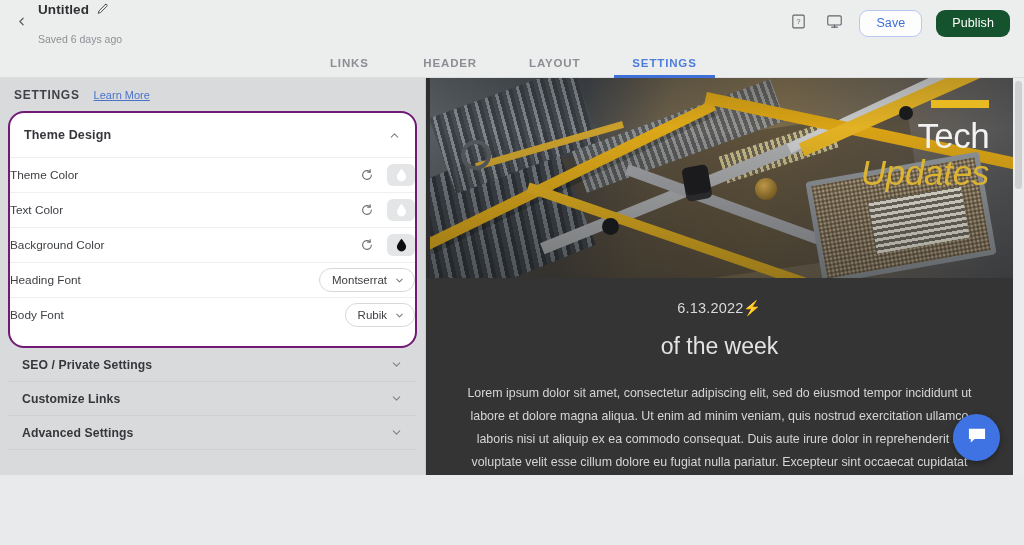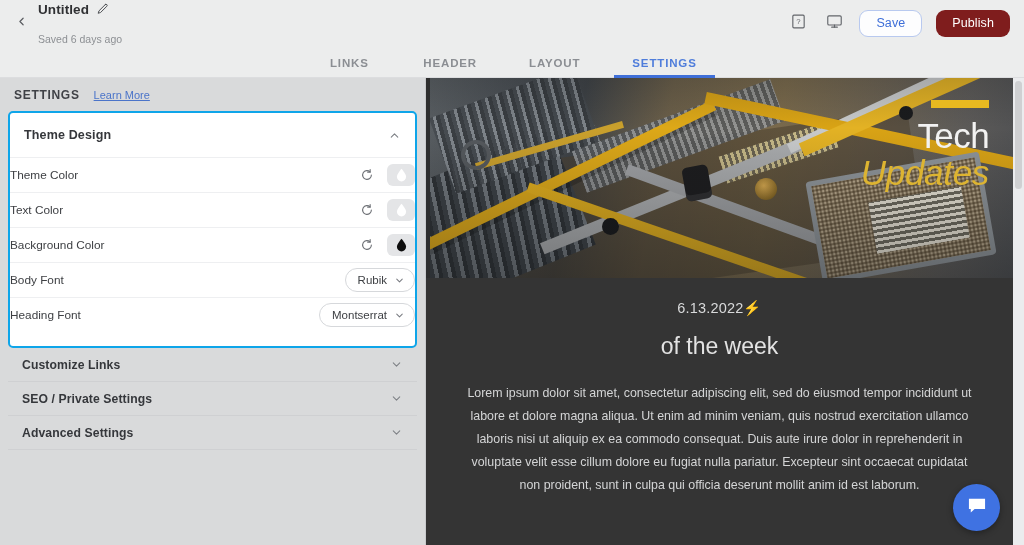--- a/index.html
+++ b/index.html
@@ -4,21 +4,21 @@
 <style>
   * { box-sizing: border-box; margin: 0; padding: 0; }
   html, body {
     width: 1024px; height: 545px;
     background: #e9eaeb;
     font-family: "Liberation Sans", sans-serif;
     overflow: hidden;
   }
   #app {
     position: relative;
-    width: 1024px; height: 545px;
+    width: 1024px; height: 475px;
     background: #e8e9ea;
     display: flex; flex-direction: column;
   }
 
   
   .topbar {
     height: 46px;
     background: #eceded;
     display: flex; align-items: center;
     padding: 0 14px 0 8px;
@@ -53,21 +53,21 @@
   .btn {
     height: 27px; border-radius: 9px;
     font-size: 12.5px; display: flex; align-items: center; justify-content: center;
     cursor: pointer; padding: 0 16px; letter-spacing: .1px;
   }
   .btn-save {
     border: 1px solid #b8c9ef; color: #3f6fd8; background: #fdfdfe;
     min-width: 57px;
   }
   .btn-publish {
-    background: #7f1d1d; color: #fff; min-width: 72px; font-weight: normal;
+    background: #14532d; color: #fff; min-width: 72px; font-weight: normal;
   }
 
   
   .tabbar {
     height: 32px; flex: 0 0 32px;
     background: #eceded;
     display: flex; align-items: flex-end; justify-content: center;
     gap: 0; position: relative;
   }
   .tabbar::after {
@@ -101,22 +101,22 @@
     padding: 0 6px 9px 6px;
   }
   .settings-title {
     font-size: 12px; font-weight: bold; color: #404247; letter-spacing: .7px;
   }
   .learn-more {
     font-size: 11px; color: #4b74c9; text-decoration: underline; cursor: pointer;
   }
   .panel-card {
     background: #fff;
-    border: 2px solid #0ea5e9;
-    border-radius: 5px;
+    border: 2px solid #701a75;
+    border-radius: 16px;
   }
   .card-header {
     height: 44px; display: flex; align-items: center;
     padding: 0 14px; cursor: pointer;
   }
   .card-header-title {
     font-size: 12.5px; font-weight: bold; color: #35373b; letter-spacing: .15px;
   }
   .chev { margin-left: auto; color: #7d8085; display: flex; }
   .chev svg { width: 13px; height: 13px; }
@@ -384,61 +384,61 @@
             </span>
             <span class="swatch">
               <svg viewBox="0 0 24 26">
                   <path d="M12 1.5C12 1.5 3.5 11 3.5 16.4A8.5 8.5 0 0 0 20.5 16.4C20.5 11 12 1.5 12 1.5Z" fill="#0d0d0d"></path>
                 </svg>
             </span>
           </span>
         </div>
 
         <div class="opt-row">
+          <span class="opt-label">Heading Font</span>
+          <span class="opt-right">
+            <span class="font-select">
+              <span class="fs-label">Montserrat</span>
+              <span class="chev-s">
+                <svg viewBox="0 0 24 24" fill="none" stroke="currentColor" stroke-width="2.2" stroke-linecap="round" stroke-linejoin="round">
+                    <polyline points="6 9 12 15 18 9"></polyline>
+                  </svg>
+              </span>
+            </span>
+          </span>
+        </div>
+
+        <div class="opt-row">
           <span class="opt-label">Body Font</span>
           <span class="opt-right">
             <span class="font-select">
               <span class="fs-label">Rubik</span>
               <span class="chev-s">
                 <svg viewBox="0 0 24 24" fill="none" stroke="currentColor" stroke-width="2.2" stroke-linecap="round" stroke-linejoin="round">
                     <polyline points="6 9 12 15 18 9"></polyline>
                   </svg>
               </span>
             </span>
           </span>
         </div>
 
-        <div class="opt-row">
-          <span class="opt-label">Heading Font</span>
-          <span class="opt-right">
-            <span class="font-select">
-              <span class="fs-label">Montserrat</span>
-              <span class="chev-s">
-                <svg viewBox="0 0 24 24" fill="none" stroke="currentColor" stroke-width="2.2" stroke-linecap="round" stroke-linejoin="round">
-                    <polyline points="6 9 12 15 18 9"></polyline>
-                  </svg>
-              </span>
-            </span>
-          </span>
-        </div>
-
         <div class="card-footer-pad"></div>
       </div>
 
       <div class="sec-list">
         <div class="collapsed-sec">
-          <span class="sec-title">Customize Links</span>
+          <span class="sec-title">SEO / Private Settings</span>
           <span class="chev">
             <svg viewBox="0 0 24 24" fill="none" stroke="currentColor" stroke-width="1.9" stroke-linecap="round" stroke-linejoin="round">
                 <polyline points="6 9 12 15 18 9"></polyline>
               </svg>
           </span>
         </div>
         <div class="collapsed-sec">
-          <span class="sec-title">SEO / Private Settings</span>
+          <span class="sec-title">Customize Links</span>
           <span class="chev">
             <svg viewBox="0 0 24 24" fill="none" stroke="currentColor" stroke-width="1.9" stroke-linecap="round" stroke-linejoin="round">
                 <polyline points="6 9 12 15 18 9"></polyline>
               </svg>
           </span>
         </div>
         <div class="collapsed-sec">
           <span class="sec-title">Advanced Settings</span>
           <span class="chev">
             <svg viewBox="0 0 24 24" fill="none" stroke="currentColor" stroke-width="1.9" stroke-linecap="round" stroke-linejoin="round">

